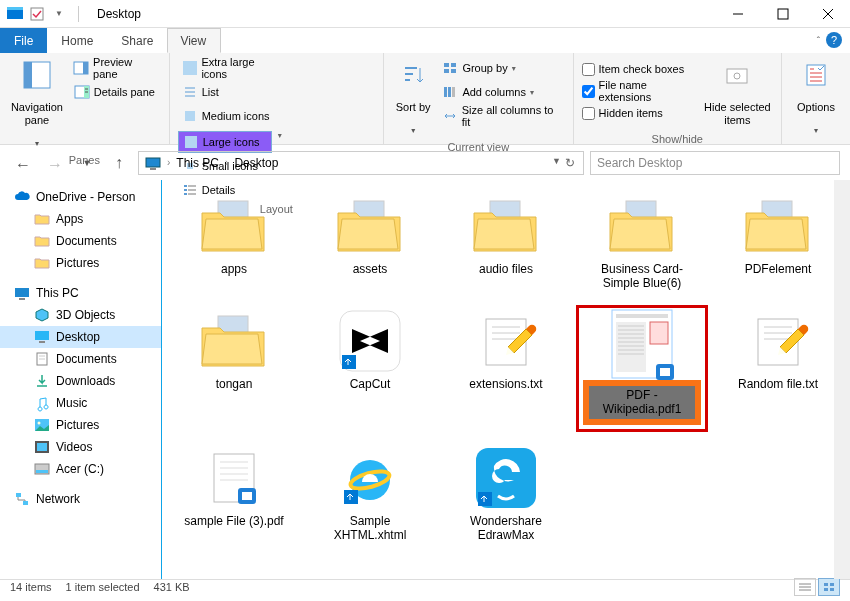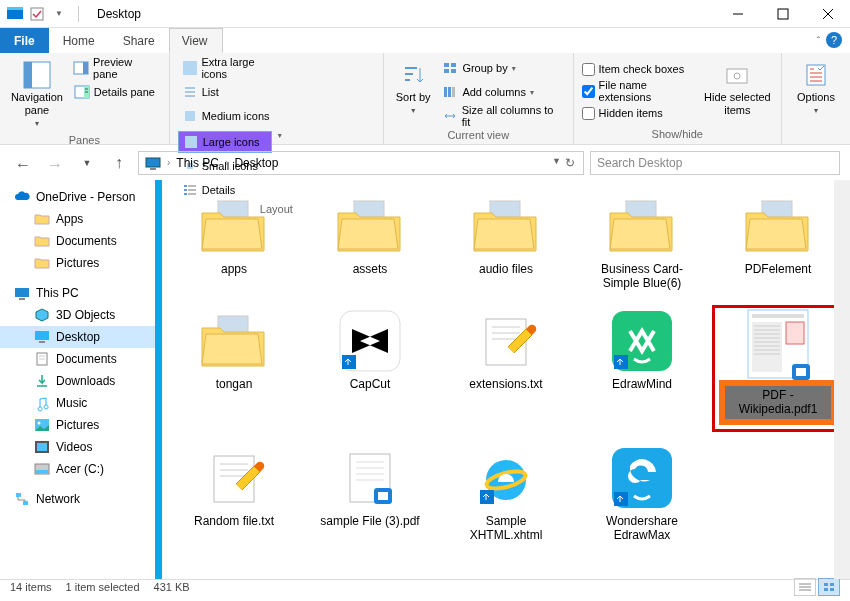--- a/index.html
+++ b/index.html
@@ -9,32 +9,32 @@
   .titlebar { height: 28px; display: flex; align-items: center; background: #fff; border-bottom: 1px solid #e0e0e0; }
   .titlebar-left { display: flex; align-items: center; gap: 4px; padding-left: 6px; }
   .tb-icon { width: 18px; height: 18px; display: flex; align-items: center; justify-content: center; }
   .tb-sep { width: 1px; height: 16px; background: #ccc; margin: 0 6px; }
   .titlebar-title { padding-left: 8px; font-size: 12px; }
   .titlebar-right { margin-left: auto; display: flex; }
   .win-btn { width: 45px; height: 28px; display: flex; align-items: center; justify-content: center; }
 
   
   .menutabs { height: 25px; display: flex; align-items: flex-end; background: #fff; position: relative; }
-  .file-tab { background: #1979ca; color: #fff; padding: 4px 14px; height: 25px; display: flex; align-items: center; font-size: 12px; font-weight: bold; }
+  .file-tab { background: #1979ca; color: #fff; padding: 4px 14px; height: 25px; display: flex; align-items: center; font-size: 12px; }
   .menu-tab { padding: 4px 14px; height: 25px; display: flex; align-items: center; font-size: 12px; color: #444; }
   .menu-tab.active { border: 1px solid #ccc; border-bottom: 1px solid #f5f5f5; background: #f5f5f5; padding-left: 12px; }
   .help-icon { position: absolute; right: 8px; top: 4px; width: 16px; height: 16px; border-radius: 50%; background: #1979ca; color: #fff; font-size: 11px; display: flex; align-items: center; justify-content: center; }
   .expand-icon { position: absolute; right: 30px; top: 8px; font-size: 10px; color: #666; }
 
   
   .ribbon { height: 92px; background: #f5f5f5; border-bottom: 1px solid #ddd; display: flex; }
   .ribbon-group { border-right: 1px solid #ddd; padding: 4px 8px 2px 8px; display: flex; flex-direction: column; }
   .ribbon-group-content { flex: 1; display: flex; align-items: flex-start; gap: 4px; }
   .ribbon-group-label { text-align: center; font-size: 11px; color: #666; padding: 2px 0; }
-  .ribbon-big-btn { display: flex; flex-direction: column; align-items: center; justify-content: center; width: 60px; padding: 4px 2px; gap: 2px; }
+  .ribbon-big-btn { display: flex; flex-direction: column; align-items: center; justify-content: center; width: 60px; padding: 4px 2px; gap: 12px; }
   .ribbon-big-btn .bicon { width: 28px; height: 28px; display: flex; align-items: center; justify-content: center; }
   .ribbon-big-btn .blabel { font-size: 11px; text-align: center; line-height: 1.2; }
   .ribbon-small-btn { display: flex; align-items: center; gap: 4px; padding: 2px 4px; font-size: 11px; height: 22px; }
   .ribbon-small-btn.selected { border: 1px solid #7aadd9; background: #8b5cf6; }
   .ribbon-col { display: flex; flex-direction: column; gap: 2px; }
   .ribbon-icon-sm { width: 16px; height: 16px; display: flex; align-items: center; justify-content: center; }
   .checkbox-row { display: flex; align-items: center; gap: 4px; font-size: 11px; height: 20px; }
   .checkbox-row input { width: 13px; height: 13px; }
 
   
@@ -42,21 +42,21 @@
   .nav-arrow { width: 26px; height: 26px; display: flex; align-items: center; justify-content: center; color: #555; font-size: 16px; }
   .nav-arrow.disabled { color: #bbb; }
   .breadcrumb { flex: 1; border: 1px solid #ccc; height: 24px; display: flex; align-items: center; padding: 0 4px; gap: 2px; font-size: 12px; }
   .bc-item { display: flex; align-items: center; gap: 4px; padding: 0 2px; }
   .bc-sep { color: #888; font-size: 10px; padding: 0 2px; }
   .bc-right { margin-left: auto; display: flex; gap: 4px; color: #666; padding-right: 4px;}
   .search-box { width: 250px; border: 1px solid #ccc; height: 24px; display: flex; align-items: center; padding: 0 6px; color: #888; font-size: 12px; }
 
   
   .main { display: flex; height: calc(601px - 28px - 25px - 92px - 35px - 22px); }
-  .sidebar { width: 162px; border-right: 7px solid #0ea5e9; padding: 6px 0; overflow: hidden; }
+  .sidebar { width: 162px; border-right: 1px solid #0ea5e9; padding: 6px 0; overflow: hidden; }
   .tree-item { display: flex; align-items: center; gap: 6px; padding: 3px 6px 3px 14px; font-size: 12px; height: 22px; }
   .tree-item.selected { background: #cde8ff; }
   .tree-item.indent { padding-left: 34px; }
   .tree-item .ticon { width: 16px; height: 16px; display: flex; align-items: center; justify-content: center; }
   .tree-spacer { height: 8px; }
 
   .content { flex: 1; padding: 10px 6px; overflow: auto; position: relative; }
   .file-grid { display: grid; grid-template-columns: repeat(5, 1fr); gap: 10px 4px; }
   .file-item { display: flex; flex-direction: column; align-items: center; text-align: center; padding: 4px; }
   .file-item .ficon { width: 72px; height: 64px; display: flex; align-items: center; justify-content: center; margin-bottom: 4px; }
@@ -582,34 +582,20 @@
                 <path d="M0 30 L18 12 L24 18 L6 36 Z" fill="#ffca28" stroke="#c90"></path>
                 <path d="M18 12 l6 6 l3 -3 a2 2 0 0 0 -6 -6 z" fill="#ef6c00"></path>
                 <path d="M0 30 l-2 8 l8 -2 z" fill="#ffe"></path>
               </g>
             </svg>
           </div>
           <div class="">
             <div class="flabel">extensions.txt</div>
           </div>
         </div>
-        <div class="file-item">
-          <div class="ficon">
-            <svg width="60" height="60">
-              <rect width="60" height="60" rx="12" fill="#1fc47c"></rect>
-              <path d="M18 20 L30 40 L42 20 M18 40 L30 20 L42 40" stroke="#fff" stroke-width="4" fill="none"></path>
-              <path d="M22 48 q8 6 16 0" stroke="#fff" stroke-width="3" fill="none"></path>
-              <rect x="2" y="44" width="14" height="14" fill="#0078d4"></rect>
-              <path d="M5 51 l3 -3 l3 3 m-3 -3 v6" stroke="#fff" fill="none"></path>
-            </svg>
-          </div>
-          <div class="">
-            <div class="flabel">EdrawMind</div>
-          </div>
-        </div>
         <div class="file-item highlighted">
           <div class="ficon">
             <svg width="72" height="76">
               <rect x="6" y="4" width="60" height="68" fill="#fff" stroke="#9cf"></rect>
               <rect x="10" y="8" width="52" height="4" fill="#ddd"></rect>
               <rect x="10" y="16" width="30" height="50" fill="#eee"></rect>
               <rect x="44" y="16" width="18" height="22" fill="#fdd" stroke="#d66"></rect>
               <g>
                 <line x1="12" y1="20" x2="38" y2="20" stroke="#ccc"></line>
                 <line x1="12" y1="24" x2="38" y2="24" stroke="#ccc"></line>

